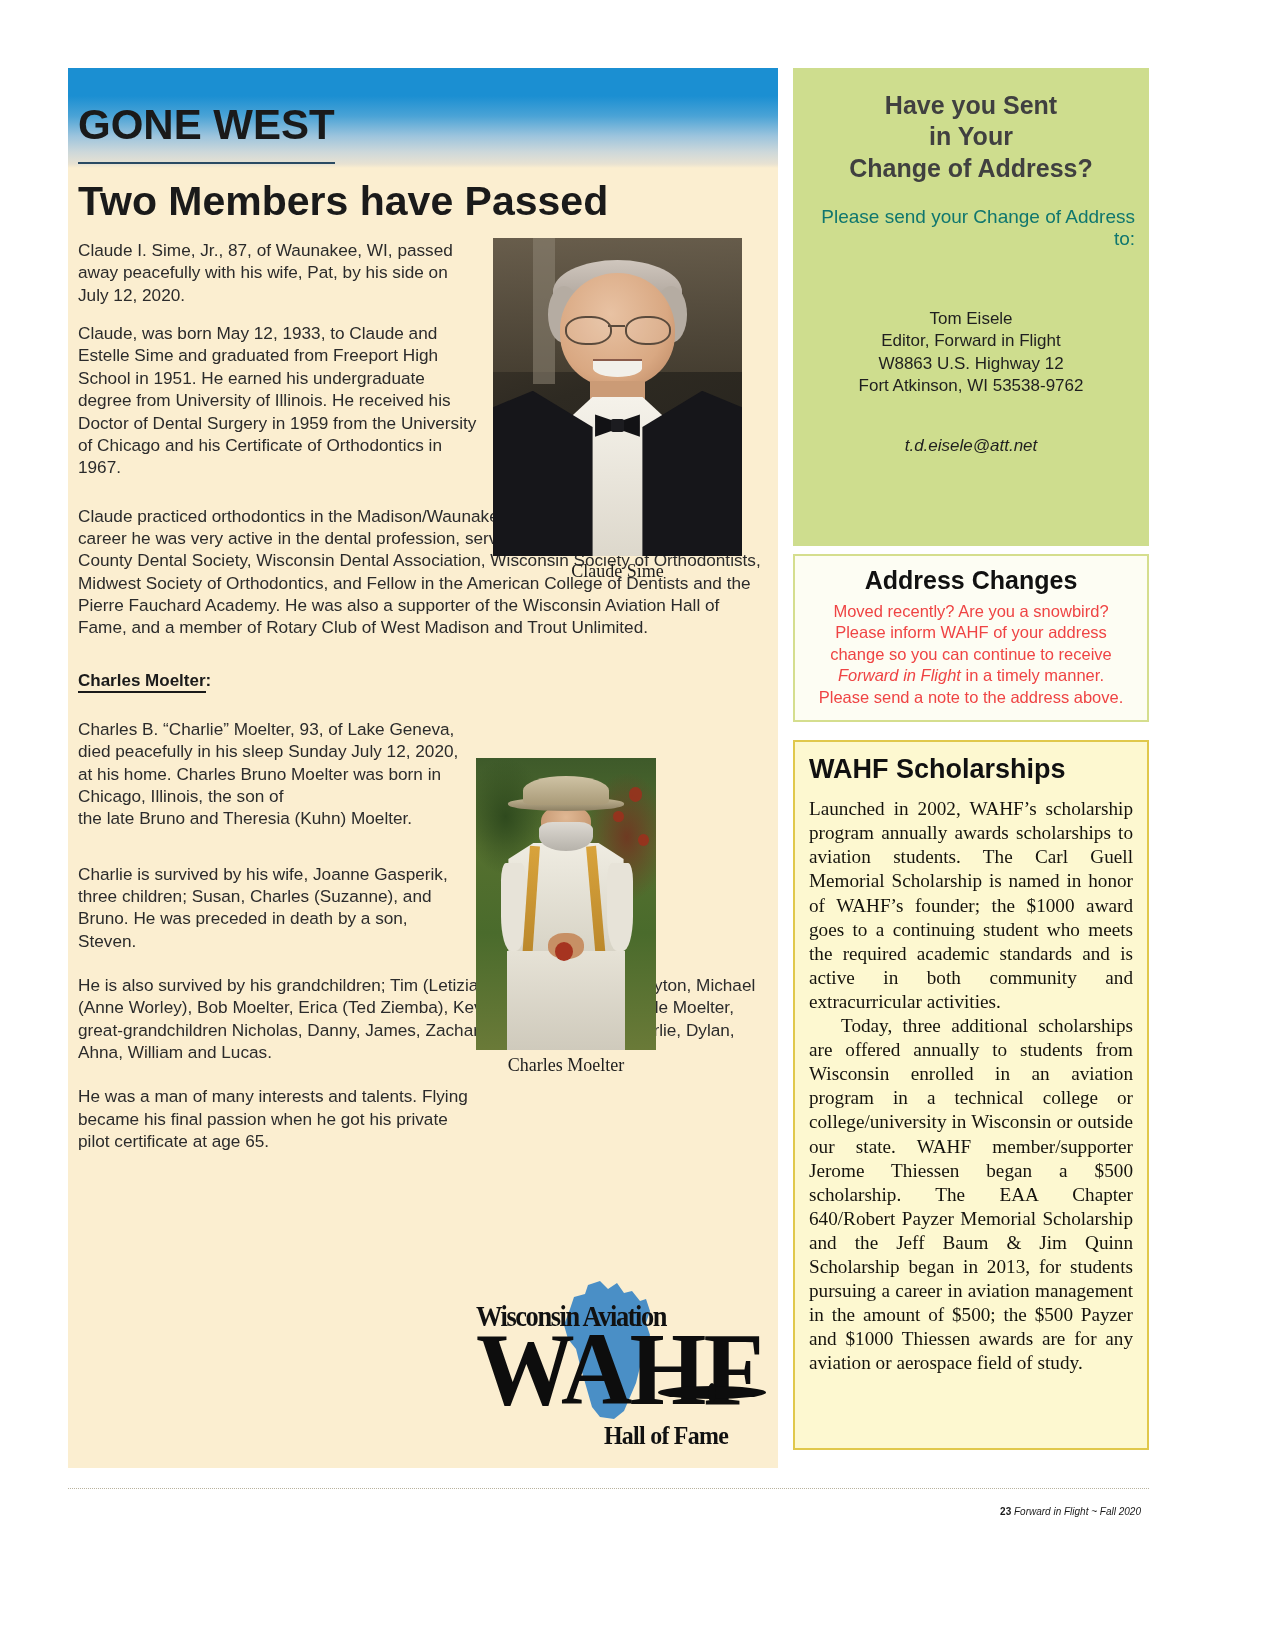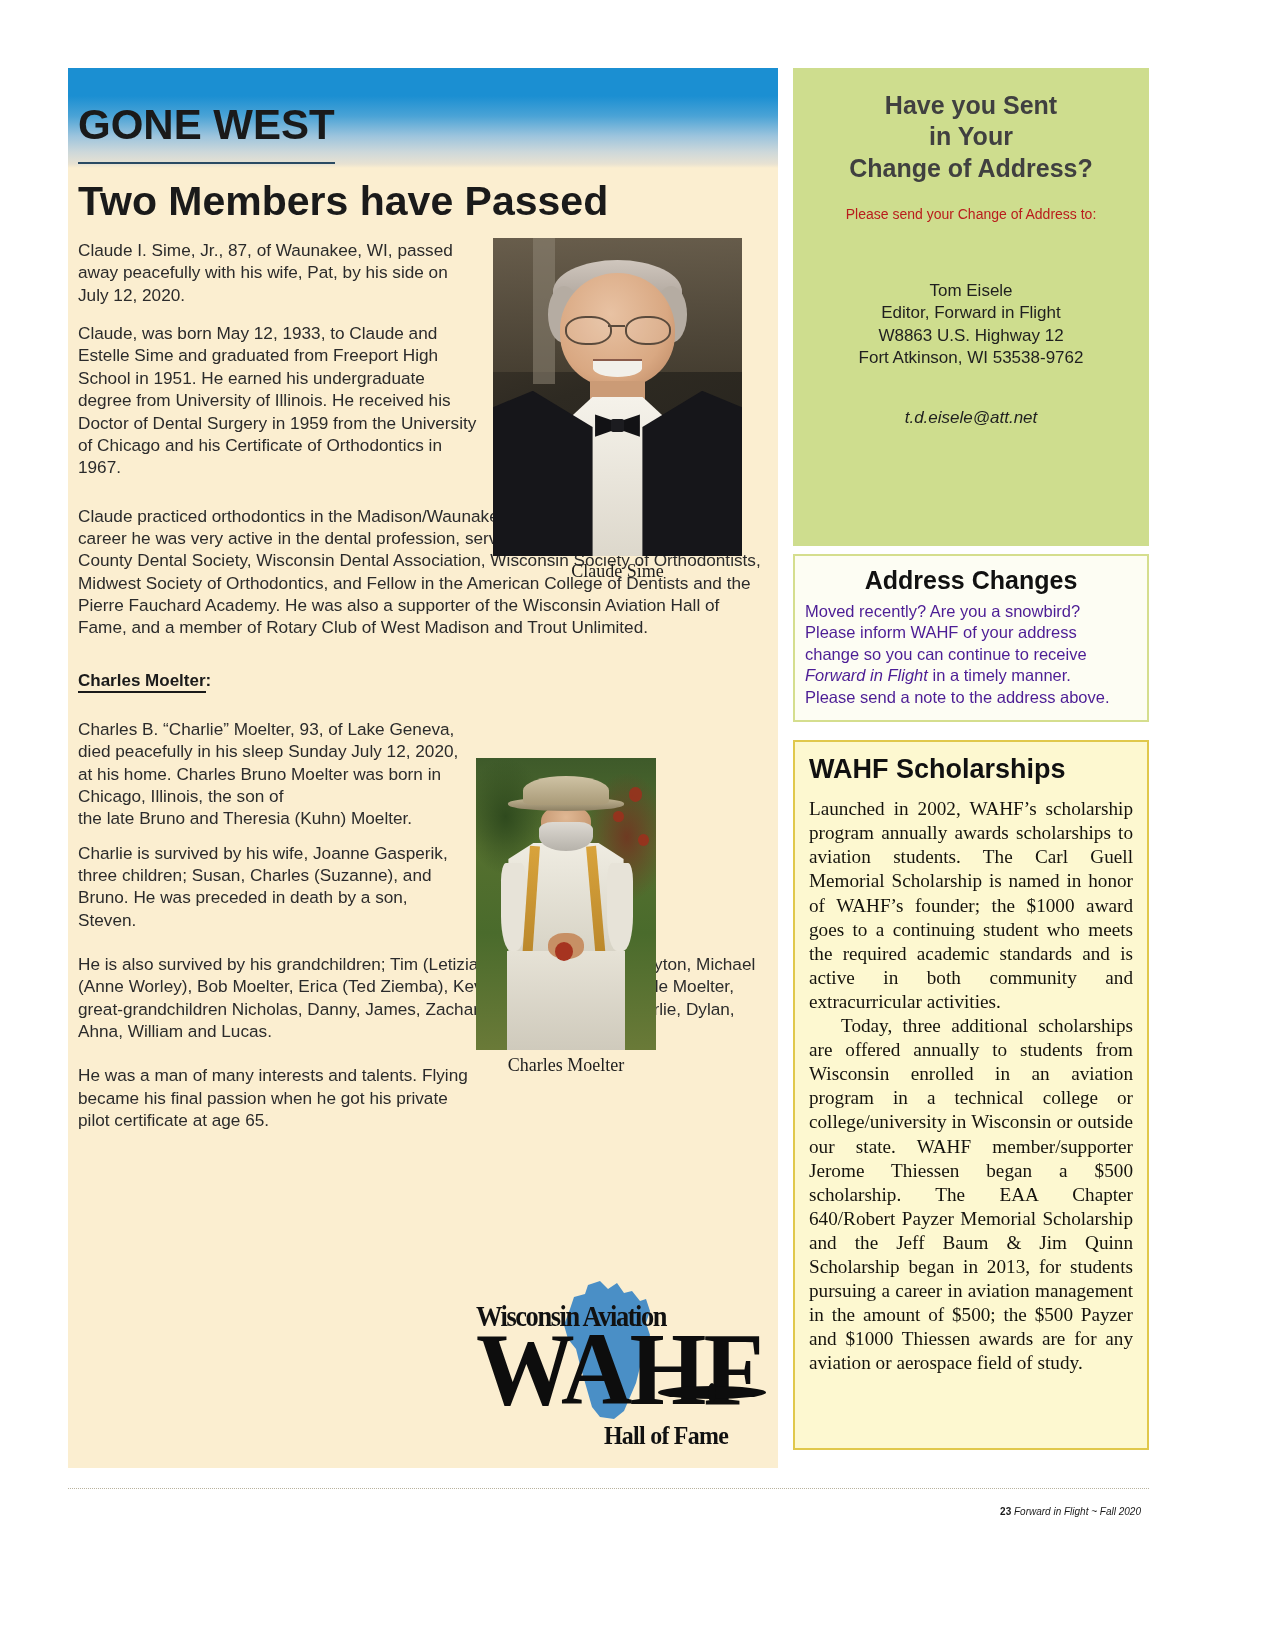--- a/index.html
+++ b/index.html
@@ -289,23 +289,23 @@
   }
   #coa-title {
     text-align: center;
     font-size: 25px;
     font-weight: bold;
     color: #404040;
     line-height: 1.25;
     white-space: pre-line;
   }
   #coa-lead {
-    text-align: center;
-    font-size: 14px;
-    color: #b91c1c;
+    text-align: right;
+    font-size: 19px;
+    color: #0f766e;
     margin-top: 22px;
   }
   #coa-address {
     text-align: center;
     font-size: 17px;
     color: #1f1f1f;
     line-height: 1.32;
     margin-top: 58px;
     white-space: pre-line;
   }
@@ -325,23 +325,24 @@
     box-sizing: border-box;
   }
   #addr-title {
     text-align: center;
     font-size: 25px;
     font-weight: bold;
     color: #111;
     margin-bottom: 6px;
   }
   #addr-body {
+    text-align: center;
     font-size: 16.5px;
     line-height: 1.30;
-    color: #4c1d95;
+    color: #ef4444;
   }
   #addr-body i { font-style: italic; }
 
   #schol-box {
     margin-top: 18px;
     background: #fdf8d0;
     border: 2px solid #e0c84c;
     padding: 12px 14px 14px 14px;
     box-sizing: border-box;
     height: 710px;
@@ -400,21 +401,21 @@
 
     <div class="body-p narrow">Claude, was born May 12, 1933, to Claude and Estelle Sime and graduated from Freeport High School in 1951. He earned his undergraduate degree from University of Illinois. He received his Doctor of Dental Surgery in 1959 from the University of Chicago and his Certificate of Orthodontics in 1967.</div>
 
     <div class="body-p wide" style="margin-top:26px;">Claude practiced orthodontics in the Madison/Waunakee area for 47 years. During his career he was very active in the dental profession, serving as president of the Dane County Dental Society, Wisconsin Dental Association, Wisconsin Society of Orthodontists, Midwest Society of Orthodontics, and Fellow in the American College of Dentists and the Pierre Fauchard Academy. He was also a supporter of the Wisconsin Aviation Hall of Fame, and a member of Rotary Club of West Madison and Trout Unlimited.</div>
 
     <div class="sub-name" style="margin-top:32px;"><span class="u">Charles Moelter</span><span>:</span></div>
 
     <div class="body-p narrow2">Charles B. “Charlie” Moelter, 93, of Lake Geneva, died peacefully in his sleep Sunday July 12, 2020, at his home.  Charles Bruno Moelter was born in Chicago, Illinois, the son of
 the late Bruno and Theresia (Kuhn) Moelter.</div>
 
-    <div class="body-p narrow2" style="margin-top:12px;">Charlie is survived by his wife, Joanne Gasperik, three children; Susan, Charles (Suzanne), and Bruno. He was preceded in death by a son, Steven.</div>
+    <div class="body-p narrow2" style="margin-top:33px;">Charlie is survived by his wife, Joanne Gasperik, three children; Susan, Charles (Suzanne), and Bruno. He was preceded in death by a son, Steven.</div>
 
     <div class="body-p wide" style="margin-top:22px;">He is also survived by his grandchildren; Tim (Letizia) O’Connell, Shane Clayton, Michael (Anne Worley), Bob Moelter, Erica (Ted Ziemba), Kevin (Ashley) Moelter, Kyle Moelter, great-grandchildren Nicholas, Danny, James, Zachary, Sarah Adelaide, Charlie, Dylan, Ahna, William and Lucas.</div>
 
     <div class="body-p" style="margin-top:22px;width:400px;">He was a man of many interests and talents. Flying became his final passion when he got his private pilot certificate at age 65.</div>
 
     <div id="claude-photo-wrap">
       <div id="claude-photo">
         <div class="cs-bg"></div>
         <div class="cs-wall"></div>
         <div class="cs-post"></div>

